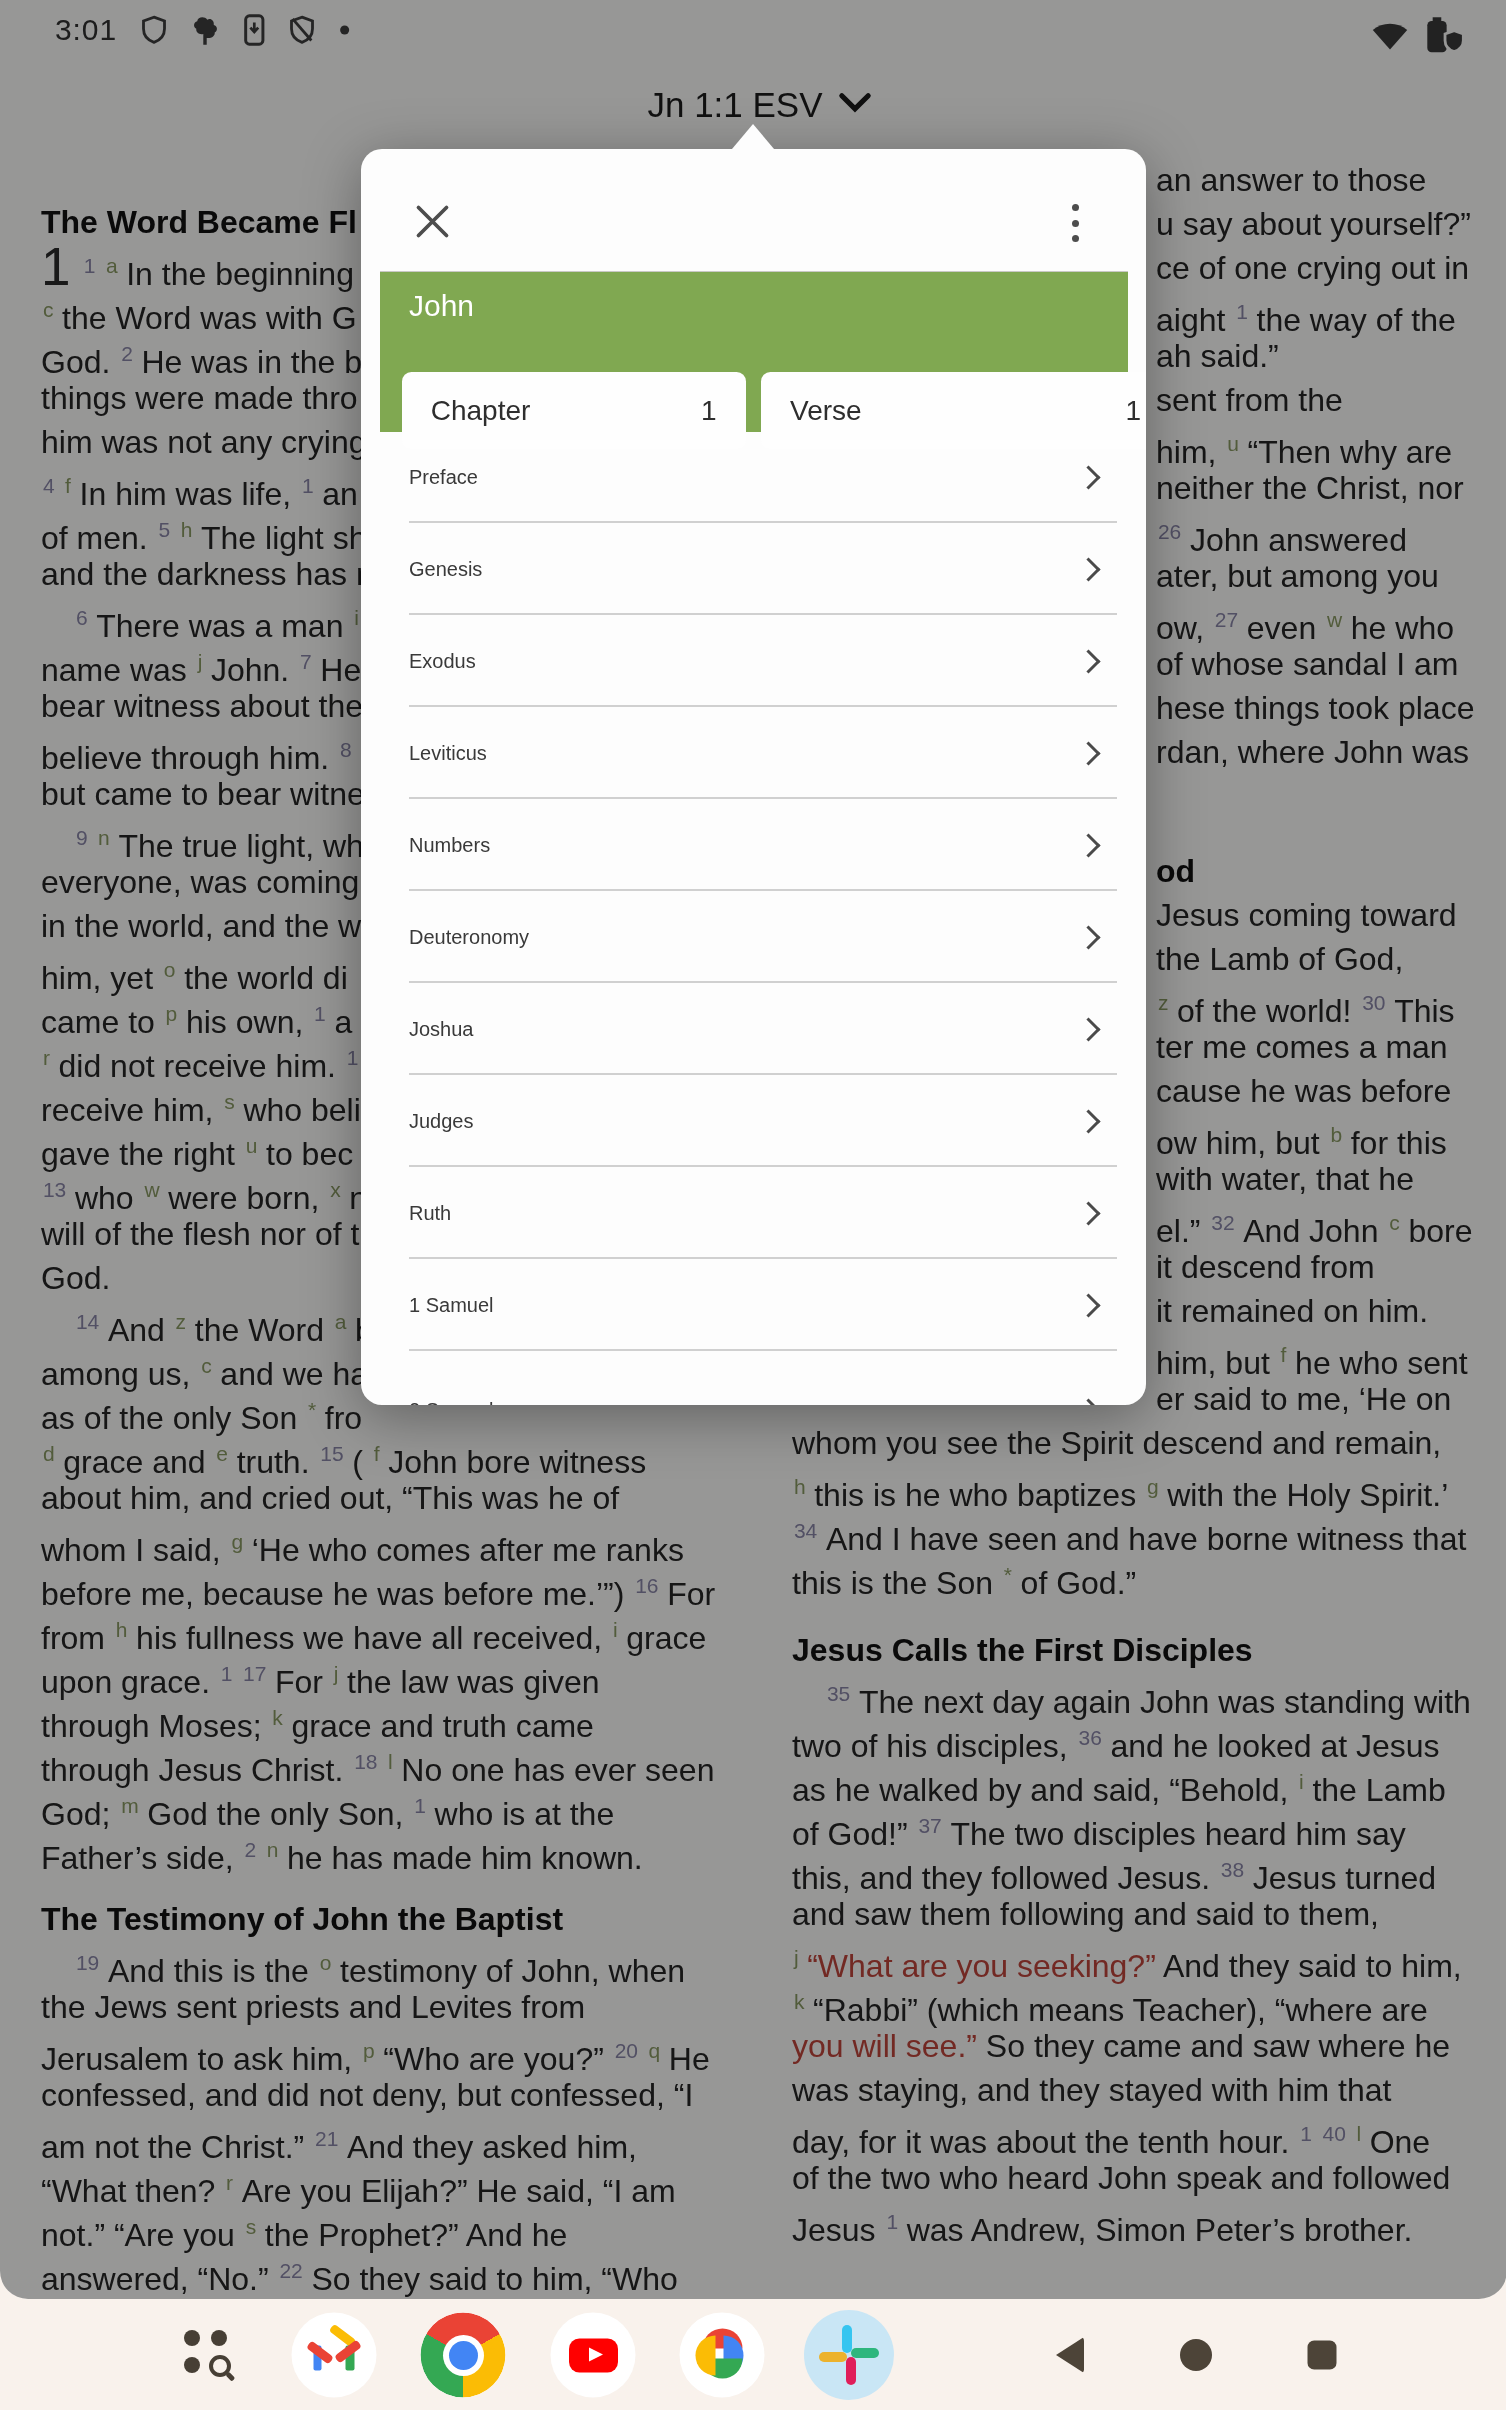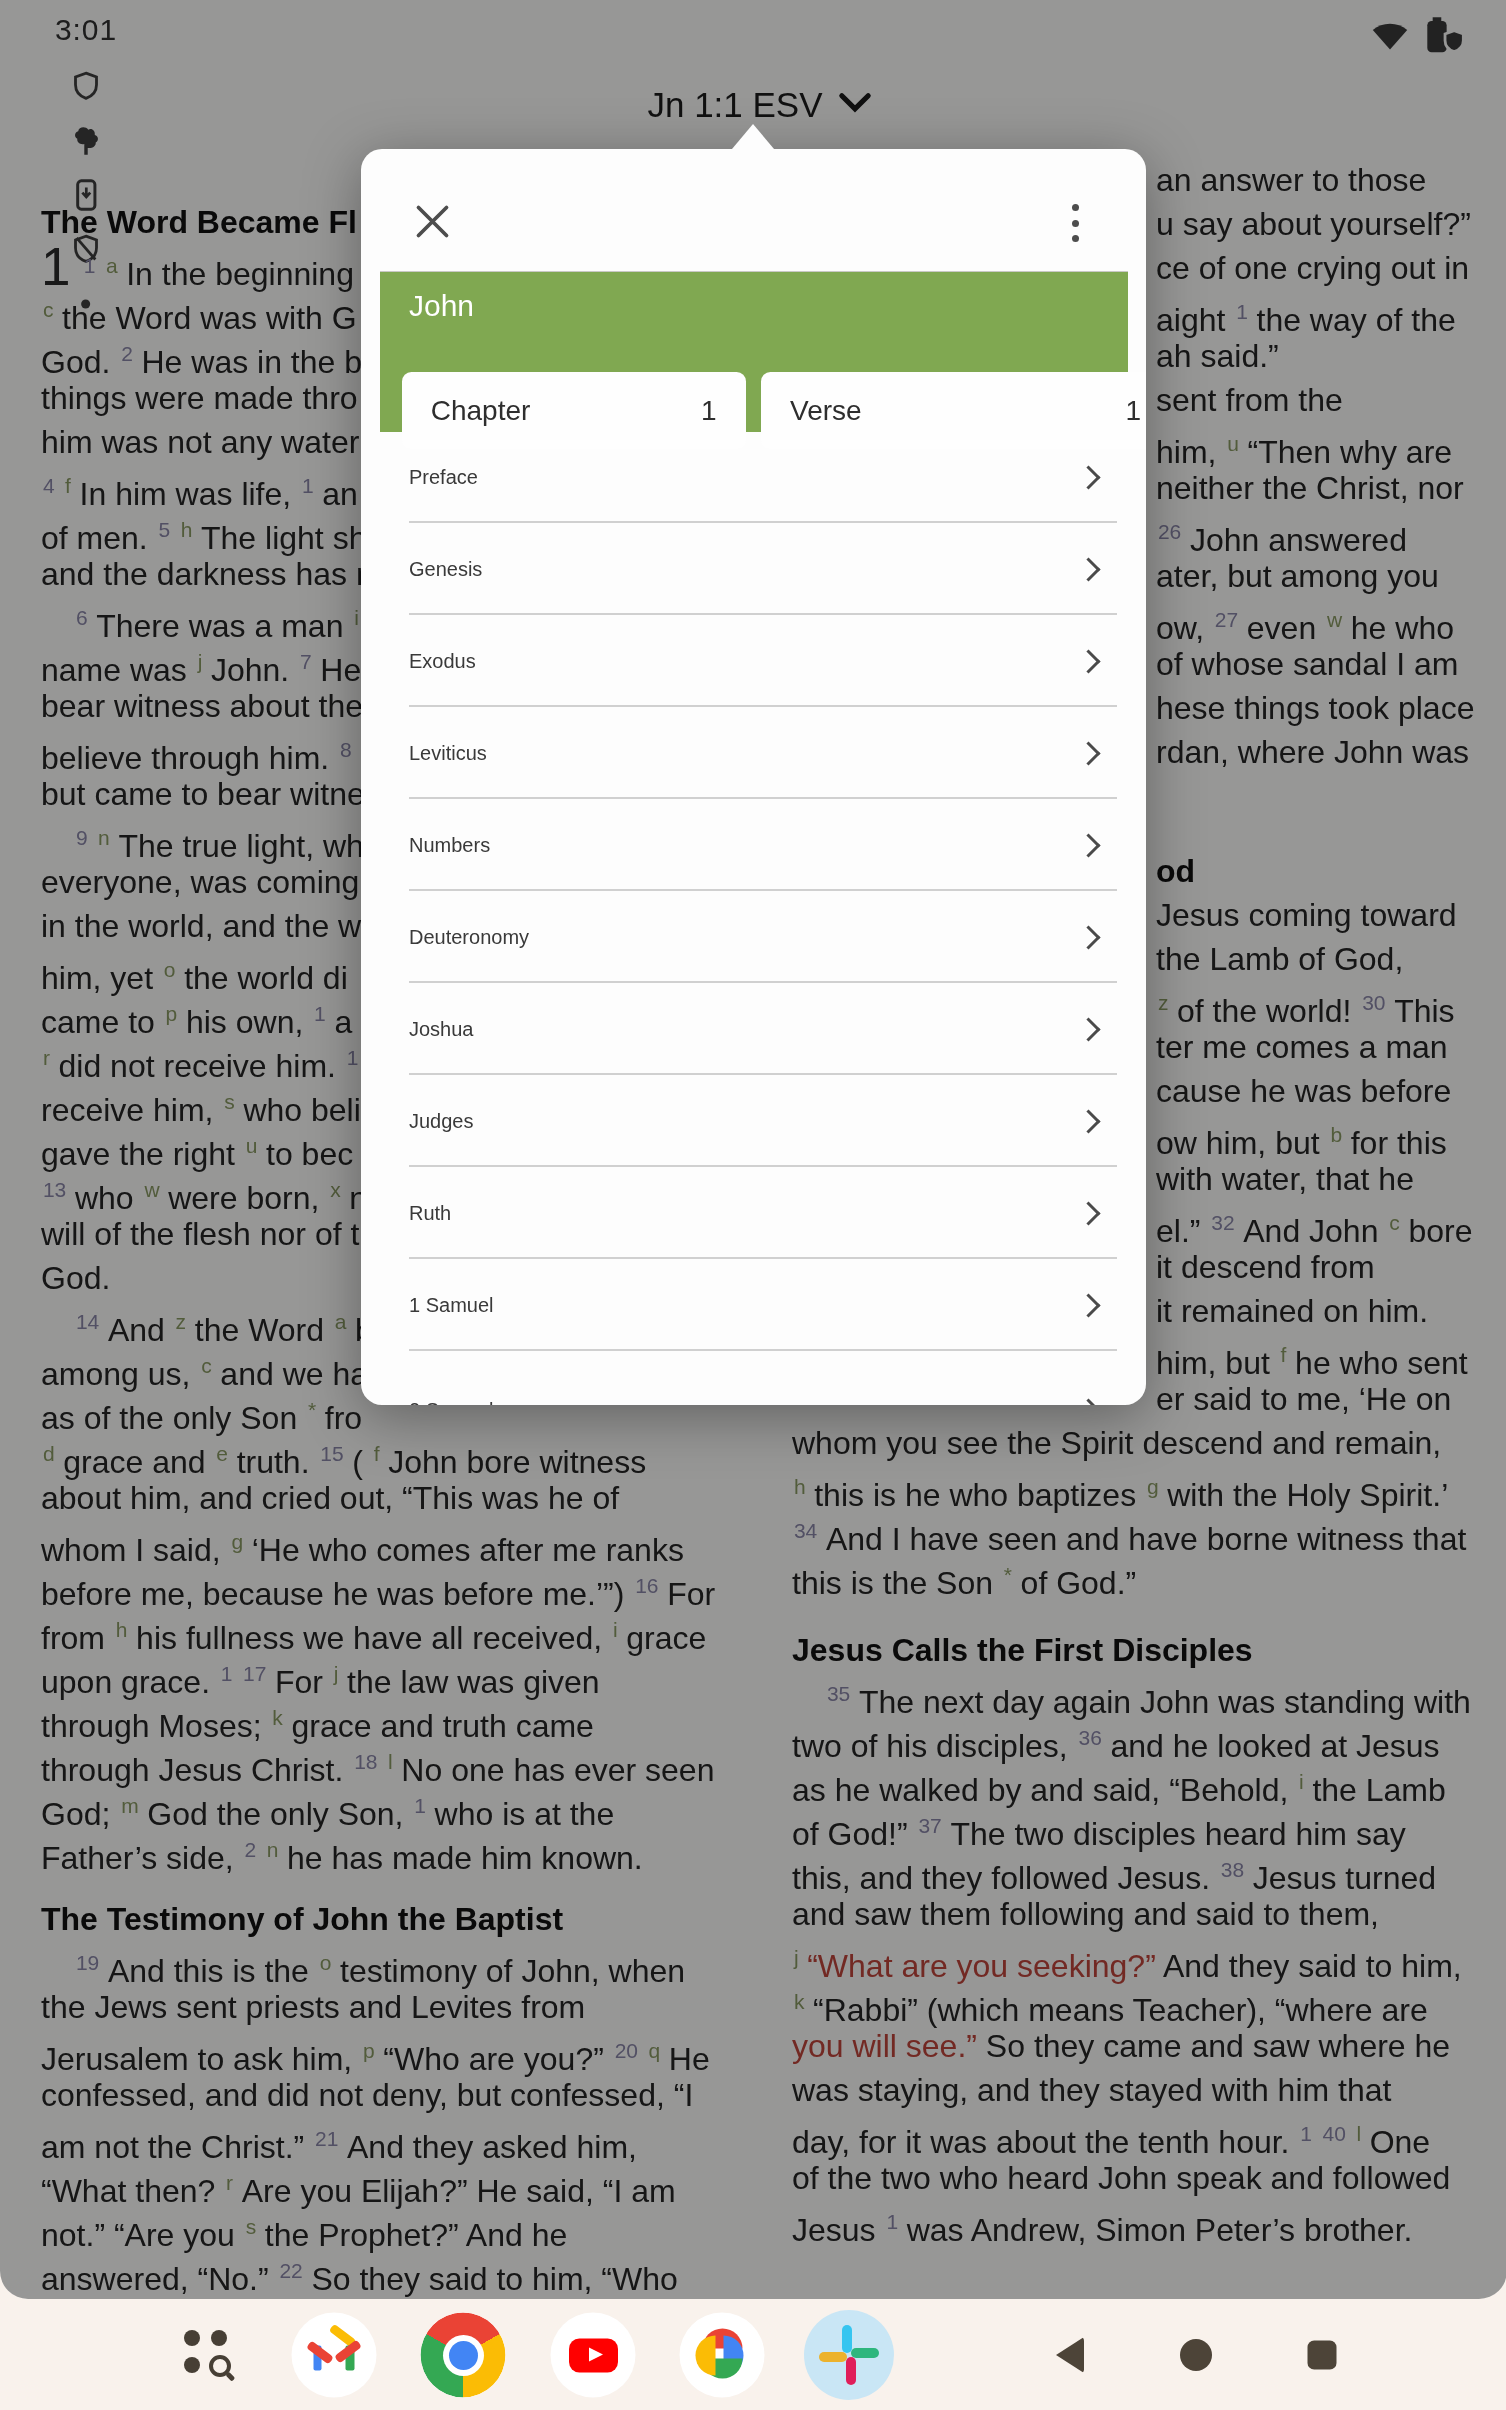--- a/index.html
+++ b/index.html
@@ -12,21 +12,21 @@
   #app-window{
     position:absolute;left:0;top:0;width:1507px;height:2299px;
     background:#fdfdfc;border-radius:0 0 28px 28px;overflow:hidden;
   }
   #dim-scrim{
     position:absolute;left:0;top:0;width:1507px;height:2299px;
     background:rgba(0,0,0,0.405);border-radius:0 0 28px 28px;z-index:4;
   }
   
   .statusbar{position:absolute;top:13px;left:0;width:100%;height:49px;color:#3b3b3b;}
-  .sb-left{position:absolute;left:55px;top:0;display:flex;align-items:center;gap:22.6px;flex-direction:column;}
+  .sb-left{position:absolute;left:55px;top:0;display:flex;align-items:center;gap:22.6px;}
   .sb-time{font-size:30px;color:#323232;letter-spacing:0.9px;}
   .sb-right{position:absolute;right:41px;top:1.9px;display:flex;align-items:center;gap:13px;}
   .sb-ic{display:inline-flex;align-items:center;}
   
   .titlebar{position:absolute;left:12px;right:0;top:85px;display:flex;justify-content:center;align-items:center;gap:15px;}
   .ref-text{font-size:35px;font-weight:500;color:#1e1e1e;}
   
   .bcol{position:absolute;color:#262626;}
   #col-left{left:41px;top:200px;width:670px;}
   #col-right{left:792px;top:158px;width:680px;}
@@ -175,21 +175,21 @@
         </svg>
     </span>
   </div>
 
   <div class="bcol" id="col-left">
       <div class="bheading">The Word Became Fl</div>
       <div class="bline"><span class="dropcap">1</span><span class="sg-v">1 </span><span class="sg-f">a </span><span class="sg-n">In the beginning</span></div>
       <div class="bline"><span class="sg-f">c </span><span class="sg-n">the Word was with G</span></div>
       <div class="bline"><span class="sg-n">God. </span><span class="sg-v">2 </span><span class="sg-n">He was in the be</span></div>
       <div class="bline"><span class="sg-n">things were made thro</span></div>
-      <div class="bline"><span class="sg-n">him was not any water</span></div>
+      <div class="bline"><span class="sg-n">him was not any crying</span></div>
       <div class="bline"><span class="sg-v">4 </span><span class="sg-f">f </span><span class="sg-n">In him was life, </span><span class="sg-v">1 </span><span class="sg-n">an</span></div>
       <div class="bline"><span class="sg-n">of men. </span><span class="sg-v">5 </span><span class="sg-f">h </span><span class="sg-n">The light sh</span></div>
       <div class="bline"><span class="sg-n">and the darkness has n</span></div>
       <div class="bline ind"><span class="sg-v">6 </span><span class="sg-n">There was a man </span><span class="sg-f">i </span><span class="sg-n">s</span></div>
       <div class="bline"><span class="sg-n">name was </span><span class="sg-f">j </span><span class="sg-n">John. </span><span class="sg-v">7 </span><span class="sg-n">He</span></div>
       <div class="bline"><span class="sg-n">bear witness about the</span></div>
       <div class="bline"><span class="sg-n">believe through him. </span><span class="sg-v">8</span></div>
       <div class="bline"><span class="sg-n">but came to bear witne</span></div>
       <div class="bline ind"><span class="sg-v">9 </span><span class="sg-f">n </span><span class="sg-n">The true light, wh</span></div>
       <div class="bline"><span class="sg-n">everyone, was coming</span></div>

